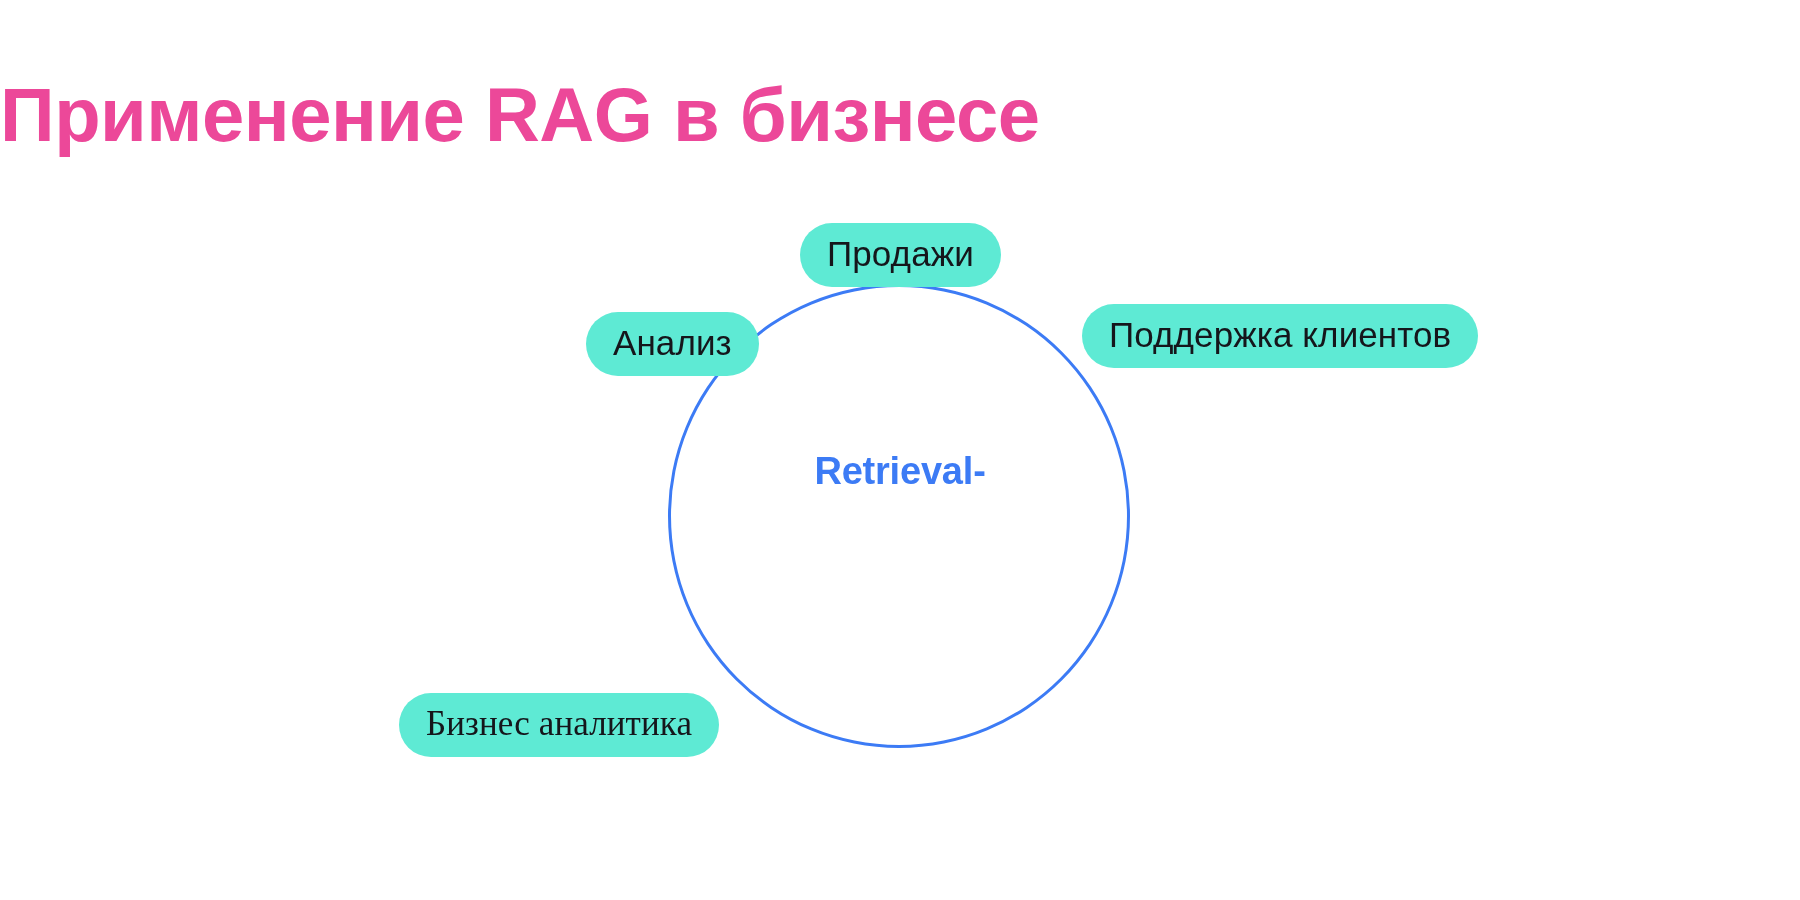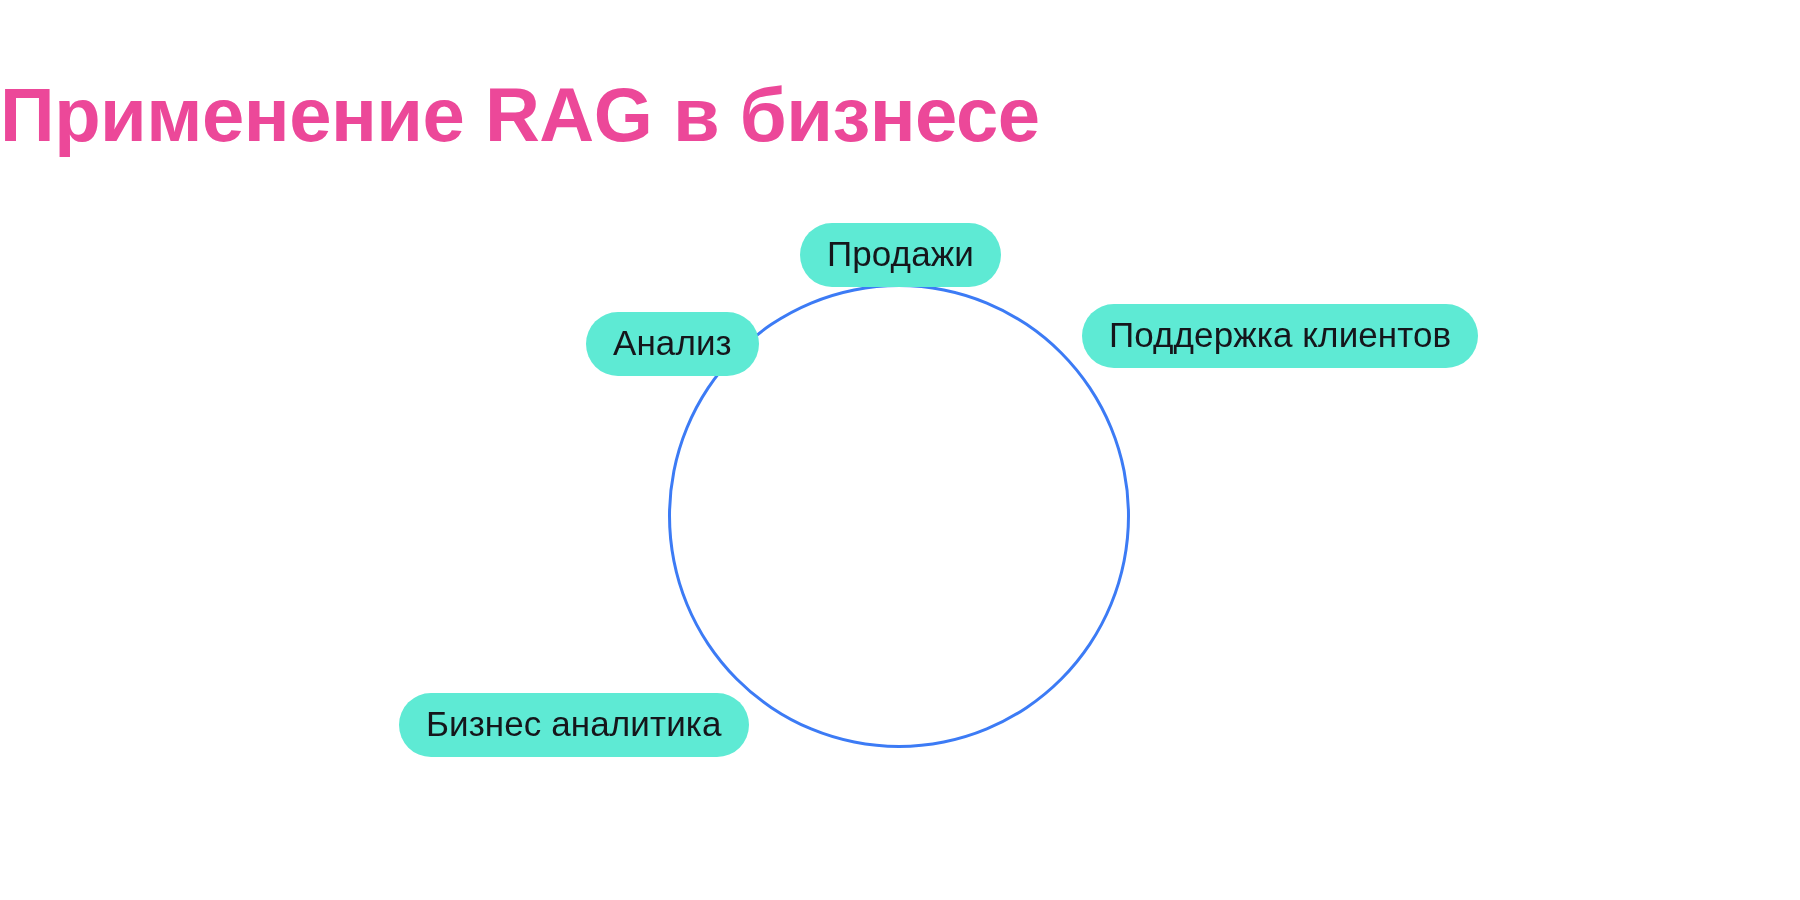--- a/index.html
+++ b/index.html
@@ -81,35 +81,36 @@
     white-space: nowrap;
     letter-spacing: 0.1px;
   }
 
   
   .p-sales      { left: 800px;  top: 223px; }
   .p-audit      { left: 586px;  top: 312px; }
   .p-support    { left: 1082px; top: 304px; }
   .p-finance    { left: 226px;  top: 458px; }
   .p-contracts  { left: 1157px; top: 458px; }
-  .p-ba         { left: 399px;  top: 693px; }
+  .p-ba         { left: 399px;  top: 693px; font-family: Liberation Serif, serif; }
   .p-search     { left: 1090px; top: 693px; }
 </style>
 </head>
 <body>
 
 <div id="slide">
 
   <h1 id="title">Применение RAG в бизнесе</h1>
 
   <div id="diagram">
 
     <div id="circle"></div>
 
     <div id="core-label">
+      <span class="ln">Retrieval-</span>
     </div>
 
     <div class="pill p-sales">Продажи</div>
     <div class="pill p-audit">Анализ</div>
     <div class="pill p-support">Поддержка клиентов</div>
     <div class="pill p-ba">Бизнес аналитика</div>
 
   </div>
 </div>
 

